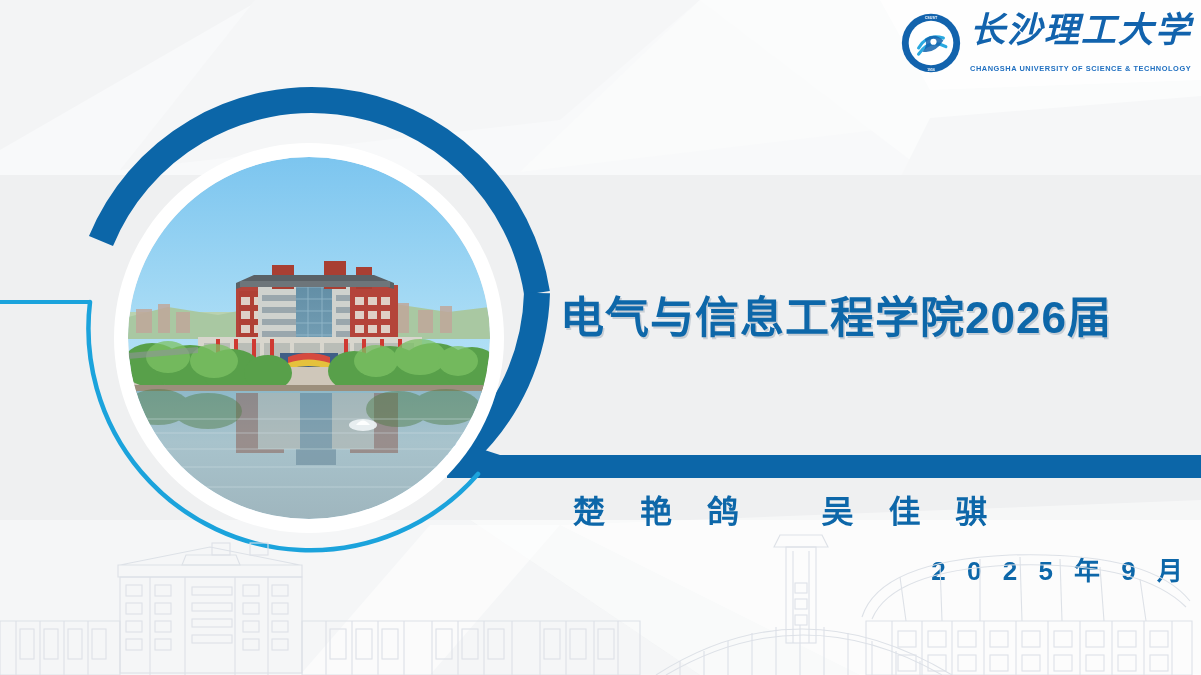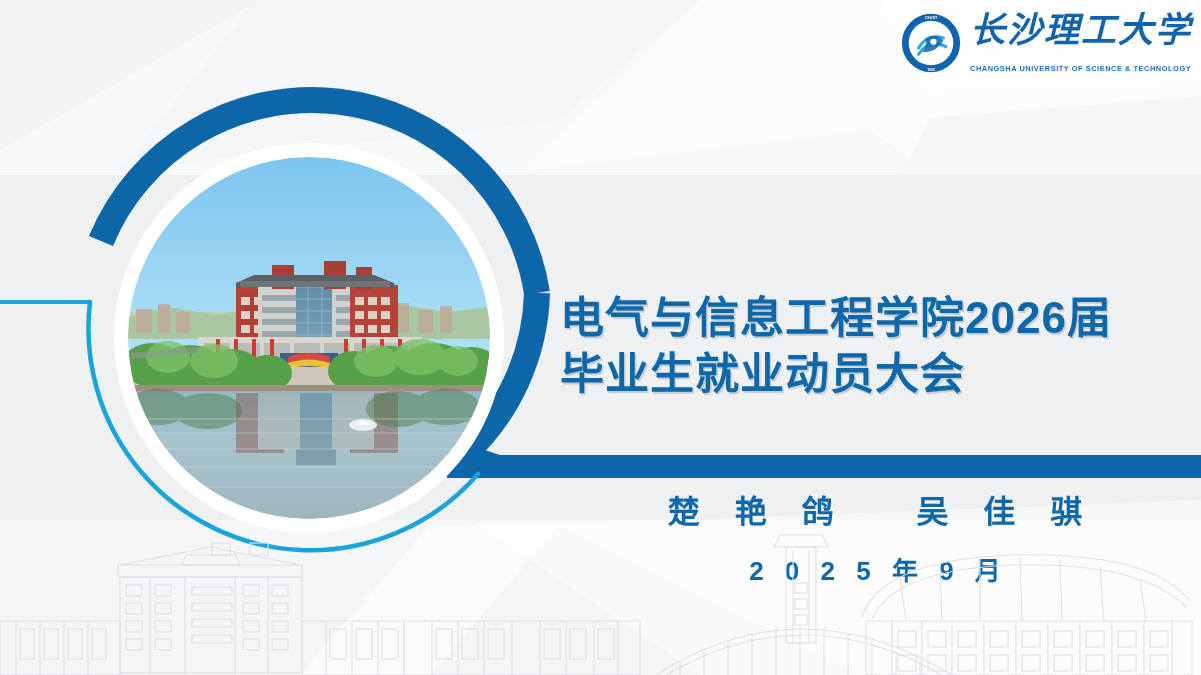--- a/index.html
+++ b/index.html
@@ -132,35 +132,34 @@
     height: 23px;
     background: #0c66a8;
   }
 
   
   .presenters {
     position: absolute;
     left: 560px;
     top: 486px;
     width: 630px;
-    text-align: center;
     font-size: 32px;
     font-weight: 700;
     color: #0d67a9;
     letter-spacing: 13px;
     text-indent: 13px;
     white-space: nowrap;
   }
   .pres-gap { display: inline-block; width: 26px; }
   .date-line {
     position: absolute;
     left: 560px;
     top: 550px;
     width: 630px;
-    text-align: center;
+    text-align: right;
     font-size: 26px;
     font-weight: 700;
     color: #0d67a9;
     letter-spacing: 7px;
     text-indent: 7px;
     white-space: nowrap;
   }
 
   
   .skyline {
@@ -436,21 +435,20 @@
       </svg>
     </div>
     <div class="logo-text">
       <div class="logo-cn">长沙理工大学</div>
       <div class="logo-en">CHANGSHA UNIVERSITY OF SCIENCE &amp; TECHNOLOGY</div>
     </div>
   </div>
 
   <div class="title-block">
     <div class="title-line">电气与信息工程学院2026届</div>
-    <div class="title-line">毕业生就业动员大会</div>
   </div>
 
   <div class="blue-bar"></div>
 
   <div class="presenters">
     <span>楚 艳 鸽</span>
     <span class="pres-gap"></span>
     <span>吴 佳 骐</span>
   </div>
 

